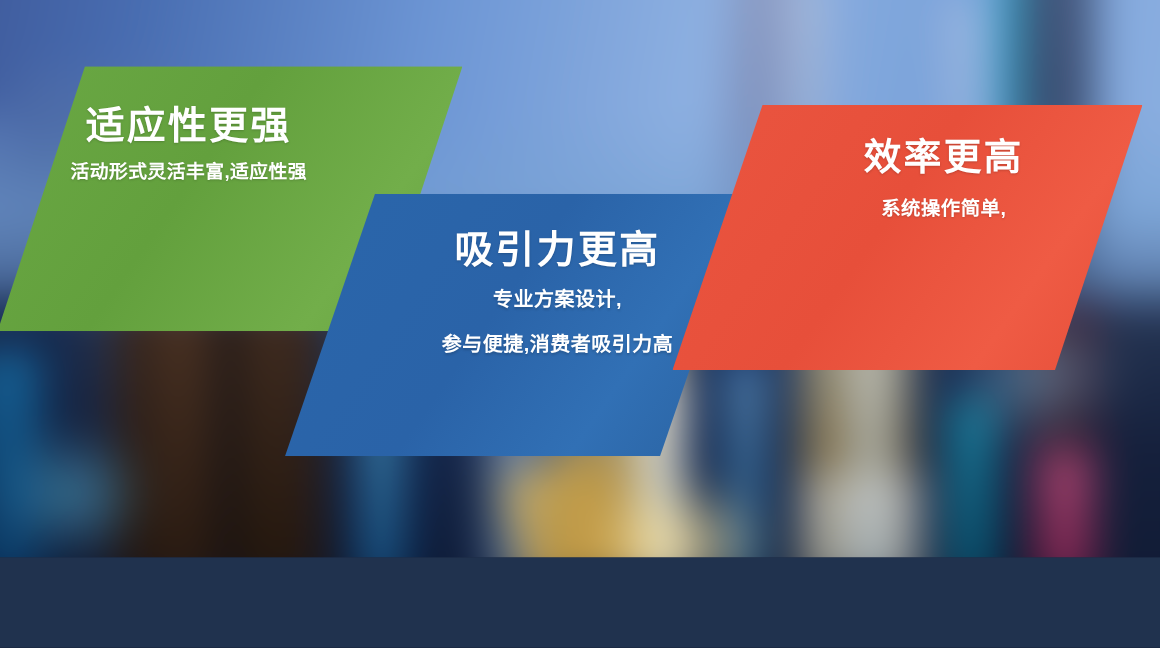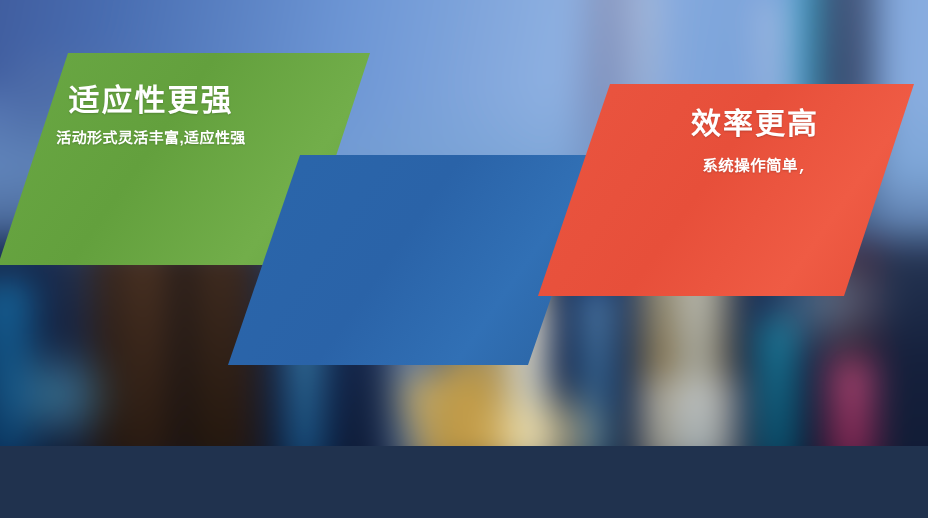--- a/index.html
+++ b/index.html
@@ -121,21 +121,21 @@
     background:linear-gradient(125deg,#ea5540 0%,#e74f3a 45%,#ef5b44 74%,#e54d38 100%);
     clip-path:polygon(72px 0, 376px 0, 306px 212px, 0px 212px);
   }
   #panel-red .copy{padding-top:26px;padding-left:58px;}
   #panel-red .panel-title{font-size:30px;}
   #panel-red .panel-sub{margin-top:13px;font-size:15.5px;}
 
   
   #panel-green{z-index:3;}
   #panel-blue{z-index:4;}
-  #panel-red{z-index:5;font-family:Liberation Mono, monospace;}
+  #panel-red{z-index:5;}
 </style>
 </head>
 <body>
 
 <div id="stage">
 
   <div class="bg-root">
     <div class="bg-blurwrap">
       <div class="bg-sky"></div>
 
@@ -184,20 +184,25 @@
   <div class="panel" id="panel-green">
     <div class="shape"></div>
     <div class="copy">
       <p class="panel-title">适应性更强</p>
       <p class="panel-sub">活动形式灵活丰富,适应性强</p>
     </div>
   </div>
 
   <div class="panel" id="panel-blue">
     <div class="shape"></div>
+    <div class="copy">
+      <p class="panel-title">吸引力更高</p>
+      <p class="panel-sub">专业方案设计,</p>
+      <p class="panel-sub">参与便捷,消费者吸引力高</p>
+    </div>
   </div>
 
   <div class="panel" id="panel-red">
     <div class="shape"></div>
     <div class="copy">
       <p class="panel-title">效率更高</p>
       <p class="panel-sub">系统操作简单,</p>
     </div>
   </div>
 

